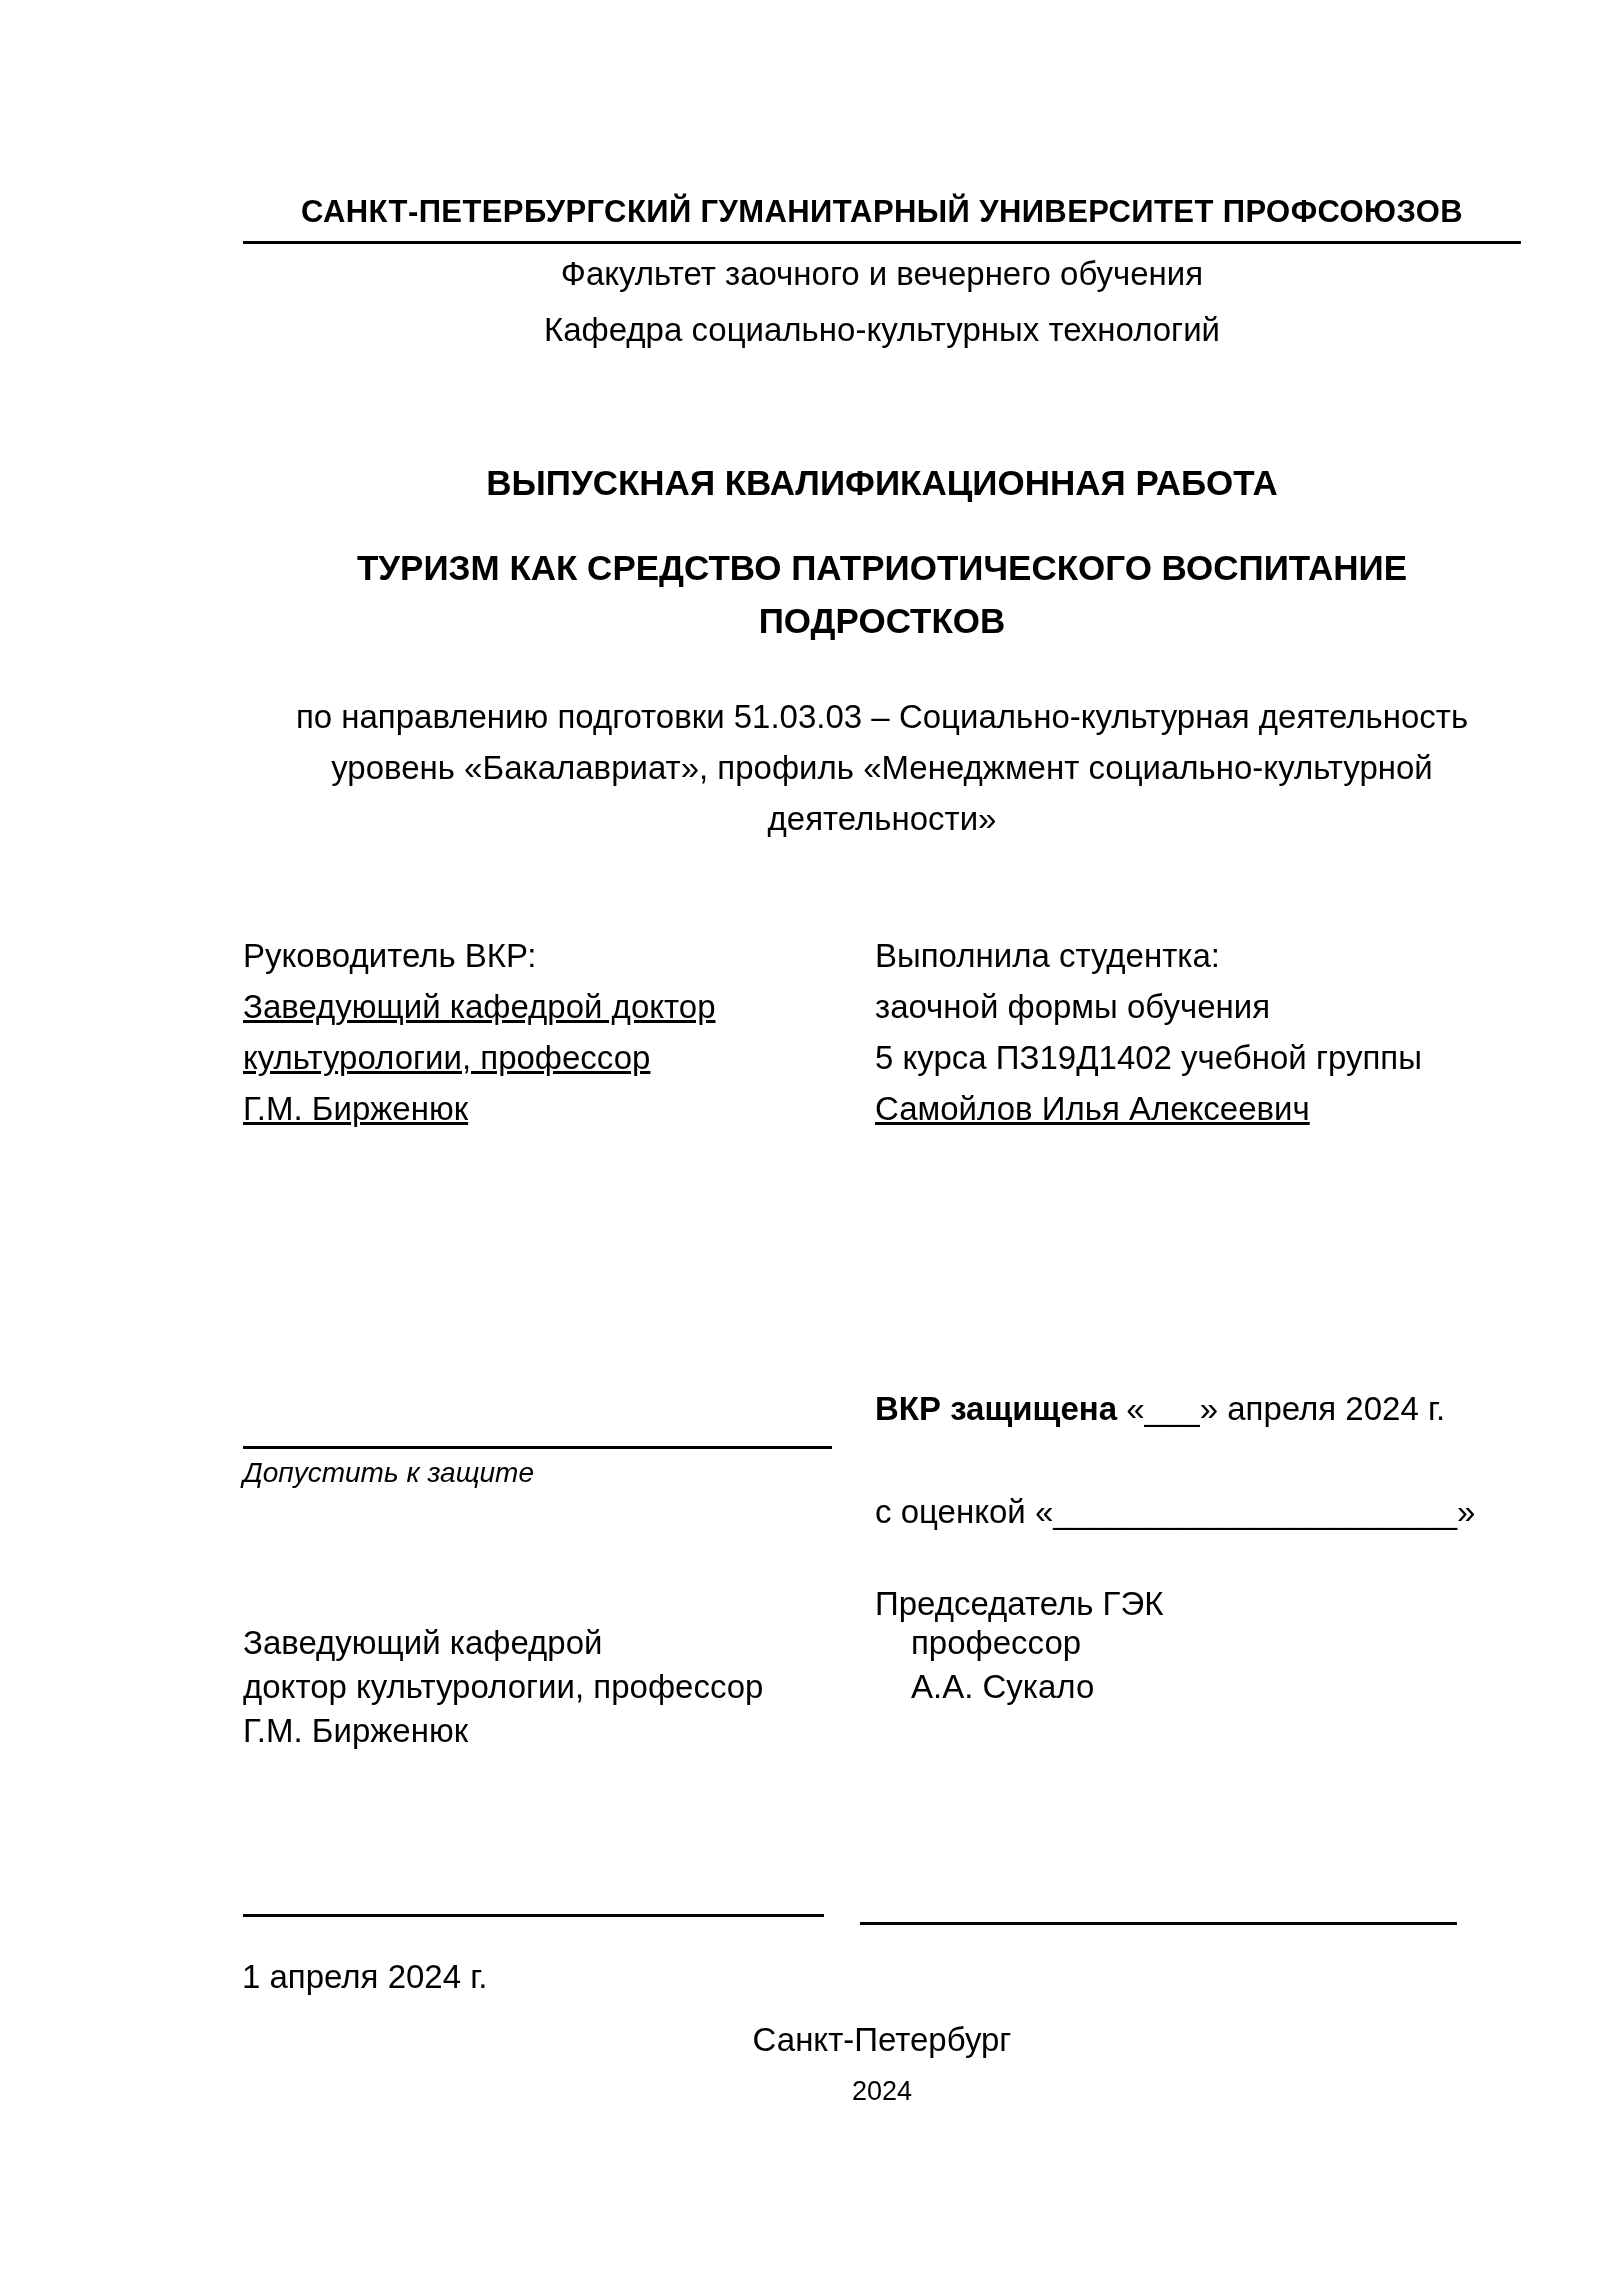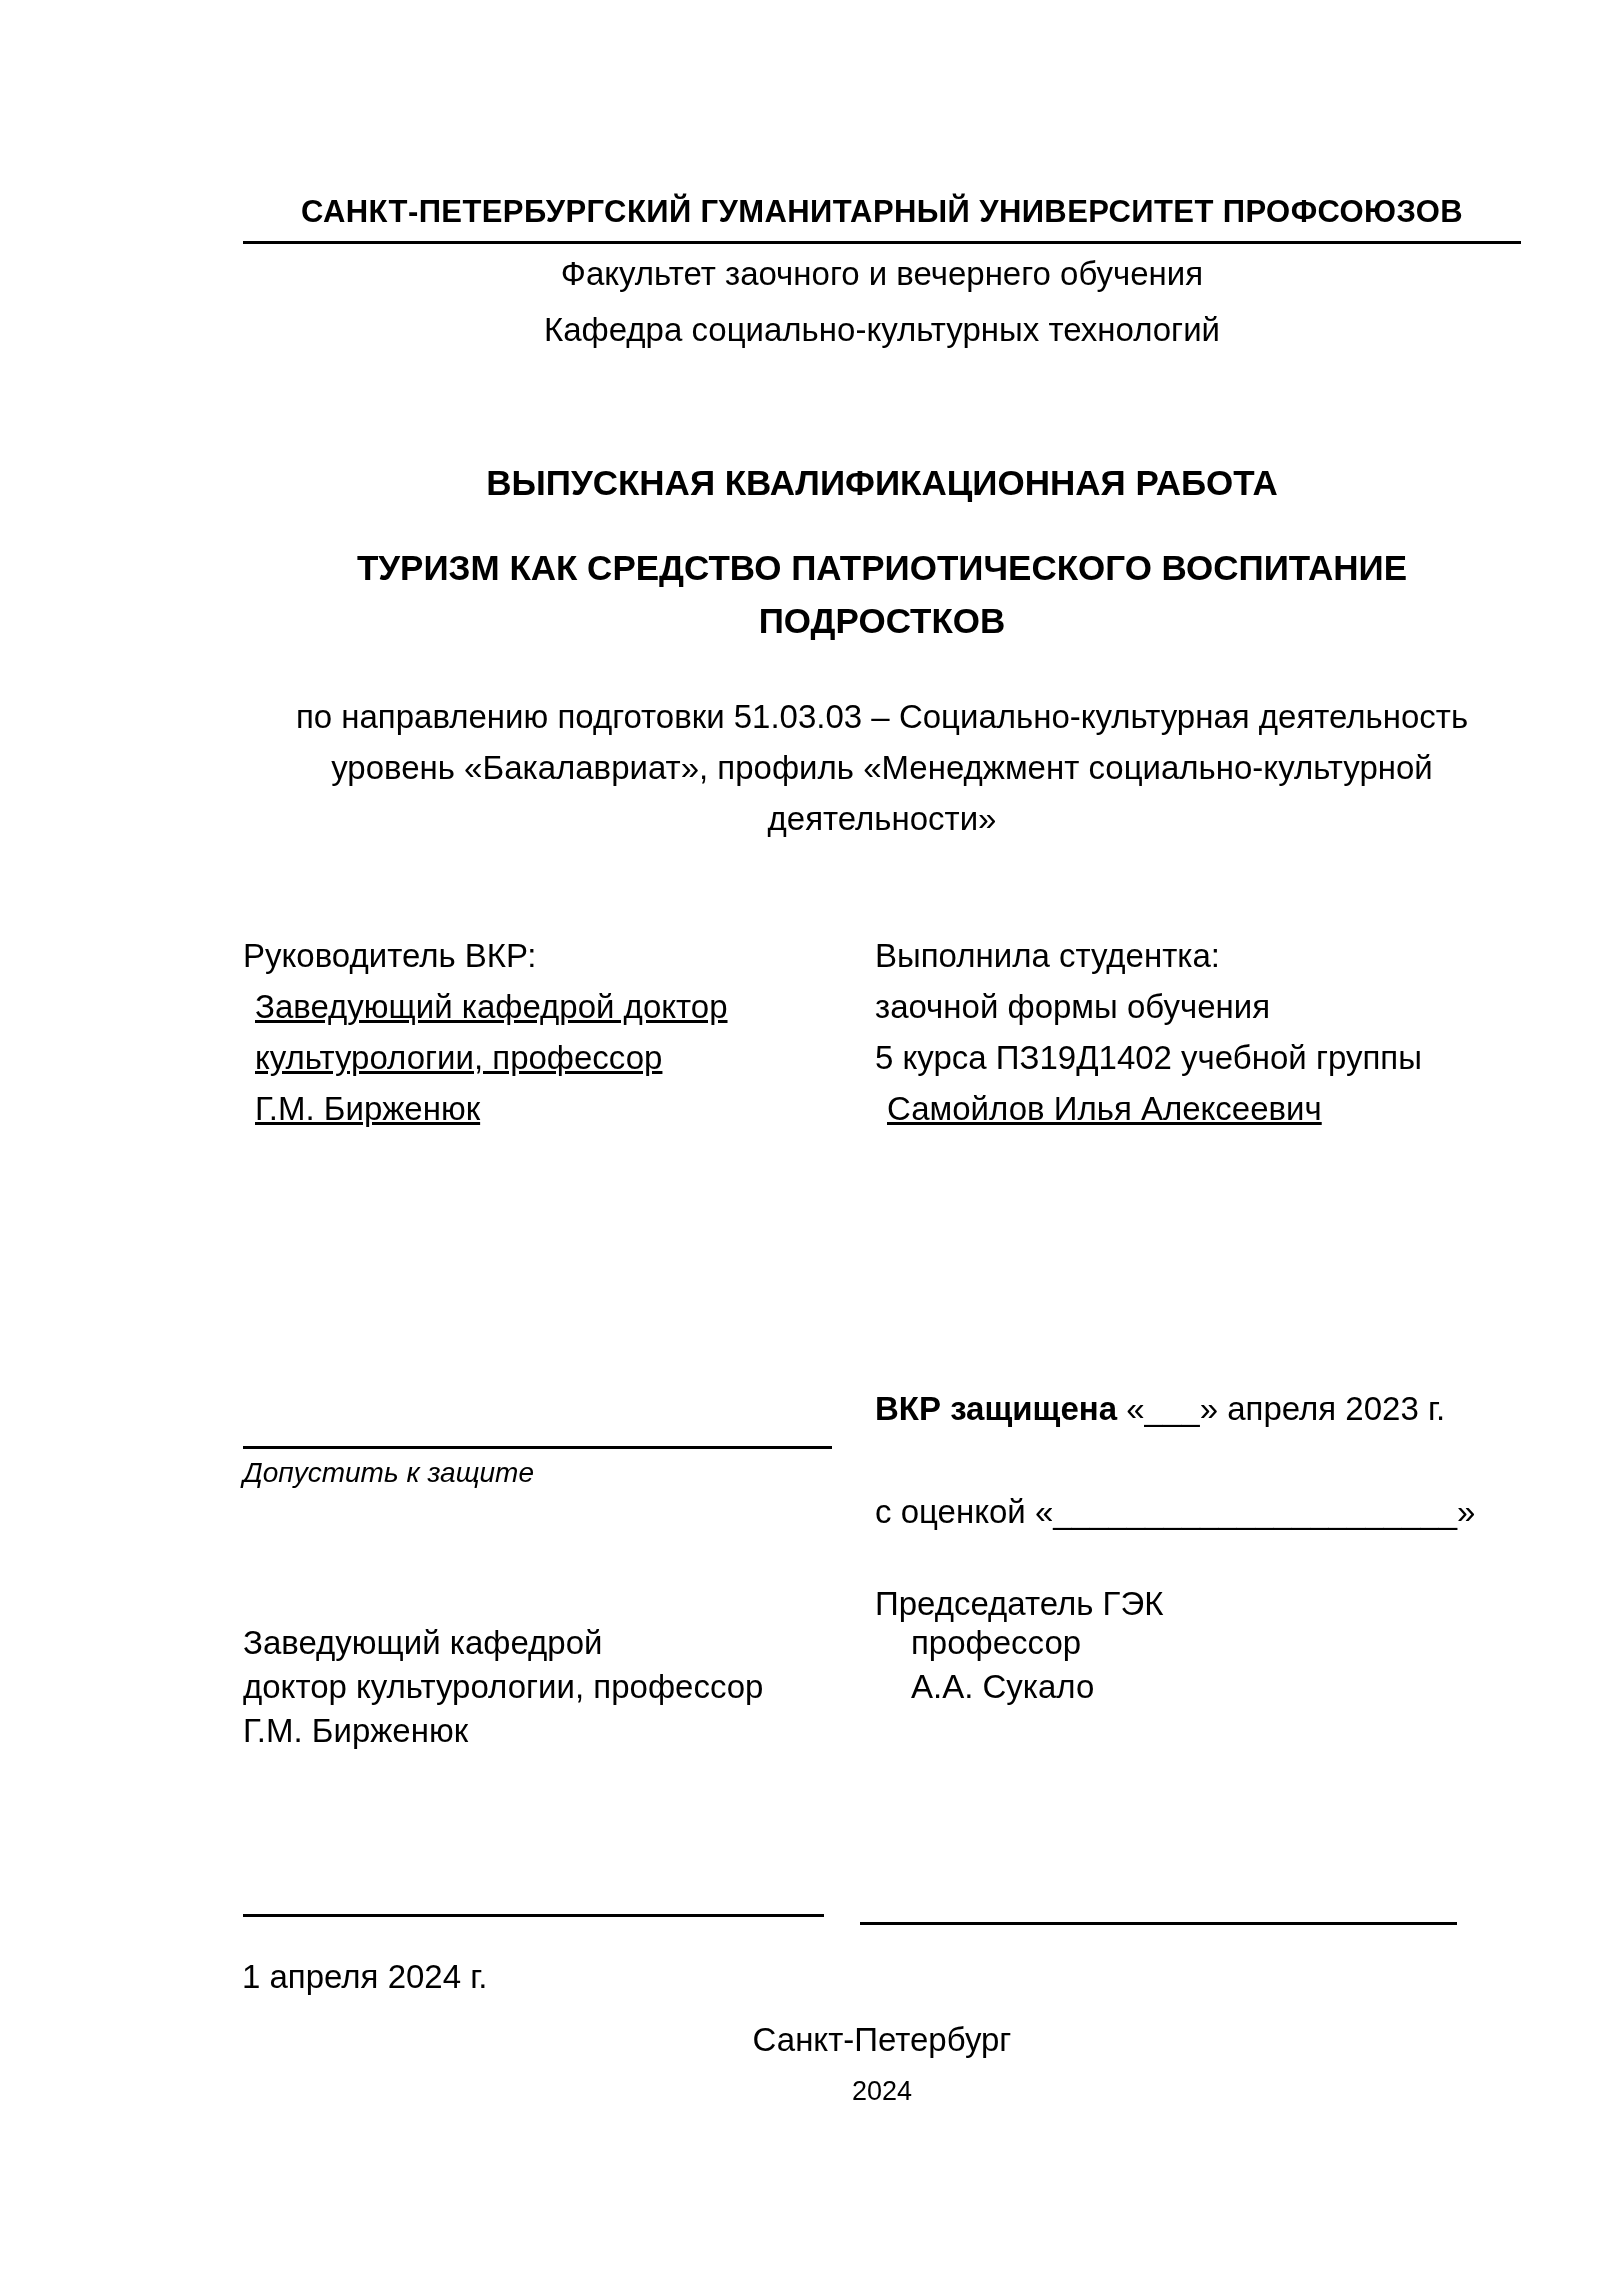--- a/index.html
+++ b/index.html
@@ -14,21 +14,21 @@
     background: #ffffff;
     color: #000000;
     font-family: Liberation Sans, sans-serif;
     font-size: 33px;
     line-height: 1.55;
     overflow: hidden;
   }
   .abs { position: absolute; }
   .center { text-align: center; }
   .bold { font-weight: bold; text-align: center; }
-  .underline { text-decoration: underline; margin-left: 12px; }
+  .underline { text-decoration: underline; }
 
   
   .header-block {
     left: 243px; top: 188px; width: 1278px;
   }
   .university {
     font-size: 31px;
     font-weight: bold;
     letter-spacing: 0.4px;
     padding-bottom: 4.7px;
@@ -132,21 +132,21 @@
     </div>
     <div class="info-right">
       <div>Выполнила студентка:</div>
       <div>заочной формы обучения</div>
       <div>5 курса ПЗ19Д1402 учебной группы</div>
       <div class="underline">Самойлов Илья Алексеевич</div>
     </div>
   </div>
 
   <div class="abs defended-line">
-    <span class="bold">ВКР защищена</span><span> «___» апреля 2023 г.</span>
+    <span class="bold">ВКР защищена</span><span> «___» апреля 2024 г.</span>
   </div>
 
   <div class="abs admit-block">
     <div class="admit-rule"></div>
     <div class="admit-label">Допустить к защите</div>
   </div>
 
   <div class="abs grade-line">с оценкой «______________________»</div>
 
   <div class="abs gek-title">Председатель ГЭК</div>

